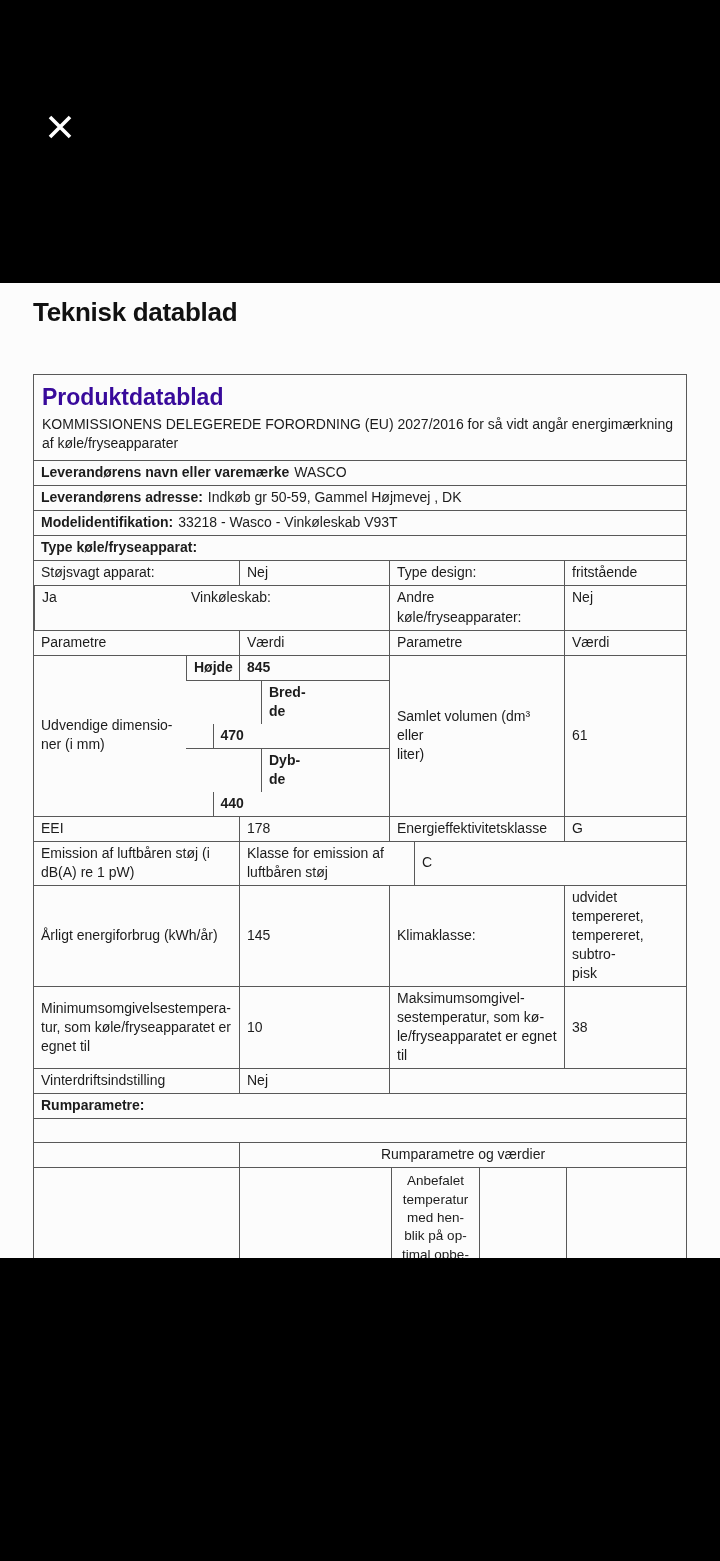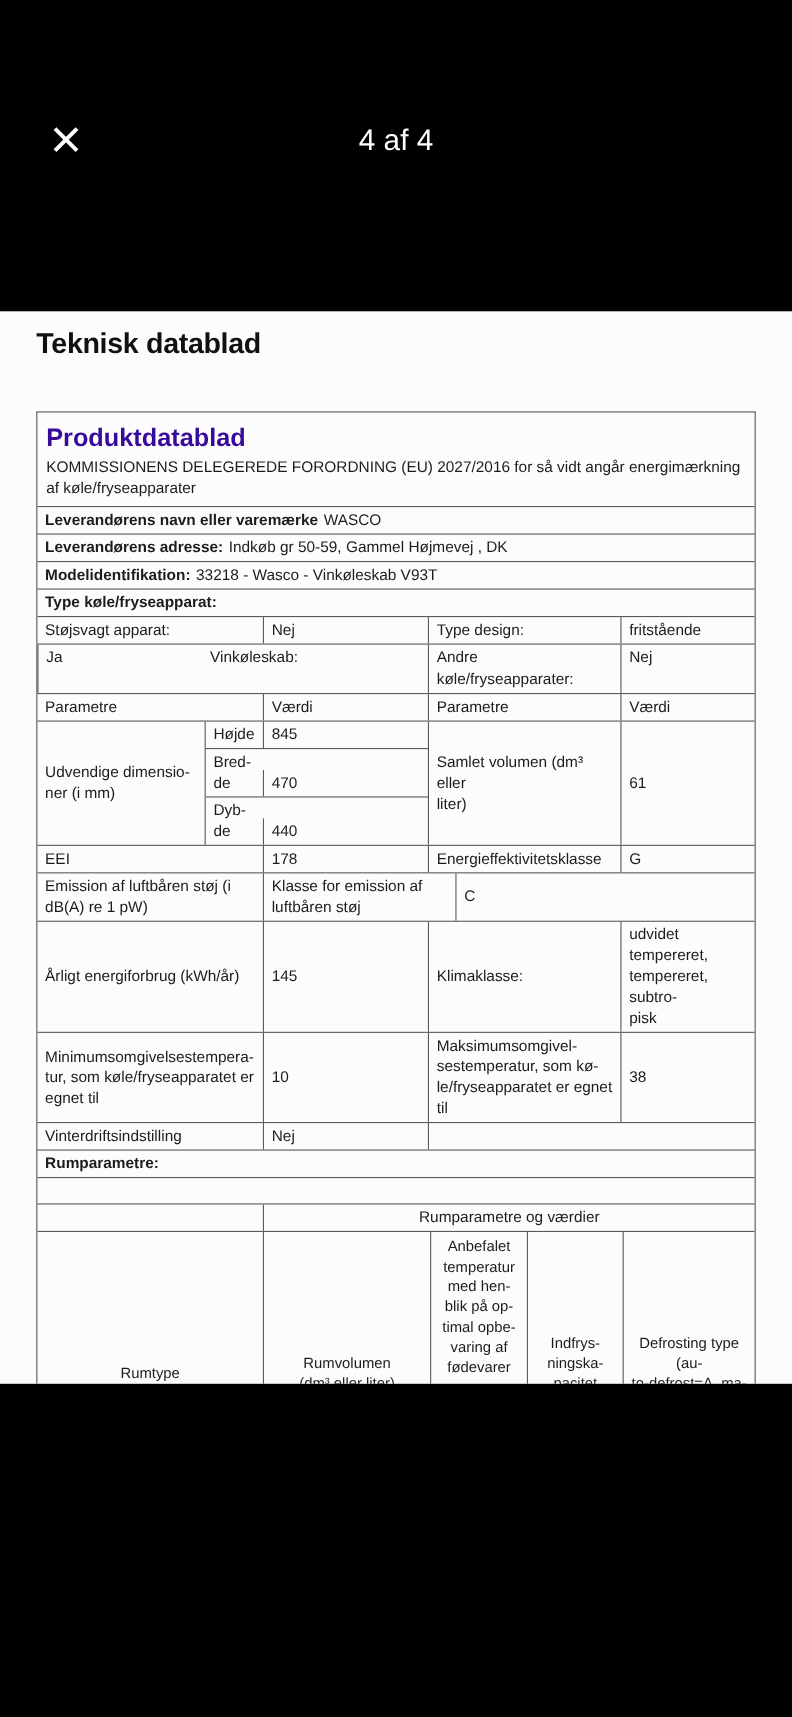--- a/index.html
+++ b/index.html
@@ -38,42 +38,41 @@
   .bt { border-top:1px solid var(--table-border, #595959); }
   .full { flex:1; }
   .b { font-weight:700; }
   .pre { white-space:pre-line; }
   .vcenter { display:flex; align-items:center; }
   .hcenter { text-align:center; justify-content:center; }
   .w-c1 { width:205px; } .w-c2 { width:150px; } .w-c3 { width:175px; } .w-c4 { flex:1; }
   .val-gap { margin-left:5px; }
   
   .dw1 { width:152px; } .dim-stack { width:203px; display:flex; flex-direction:column; }
-  .dim-sub { display:flex; align-items:flex-end; }
+  .dim-sub { display:flex; align-items:center;font-weight:bold; }
   .dim-sub .k { width:53px; } .dim-sub .v { width:150px; }
-  .sub1 { min-height:24px; } .sub2, .sub3 { min-height:40px; }
+  .sub1 { min-height:24px; } .sub2, .sub3 { min-height:40px;flex-direction:column; }
   
   .spacer-row { height:24px; }
   .room-head-left { width:205px; }
   .room-big { height:260px; overflow:hidden; font-size:13.5px; }
   .rw1 { width:205px; } .rw2 { width:152px; } .rw3 { width:88px; } .rw4 { width:87px; } .rw5 { flex:1; }
   .rw3 { padding-top:4px; }
 </style>
 </head>
 <body>
 
 <div class="screen">
 
   <header class="topbar">
     <button class="close-btn" aria-label="Close">
       <svg width="34" height="34" viewBox="0 0 34 34">
         <path d="M7 7 L27 27 M27 7 L7 27" stroke="#ffffff" stroke-width="3.6" stroke-linecap="butt" fill="none"></path>
       </svg>
     </button>
-    <div class="page-indicator">4 af 4</div>
   </header>
 
   <main class="doc">
     <h1 class="doc-title">Teknisk datablad</h1>
 
     <section class="sheet">
 
       <div>
         <h2 class="sheet-title">Produktdatablad</h2>
         <p class="regulation">KOMMISSIONENS DELEGEREDE FORORDNING (EU) 2027/2016 for så vidt angår energimærkning af køle/fryseapparater</p>

